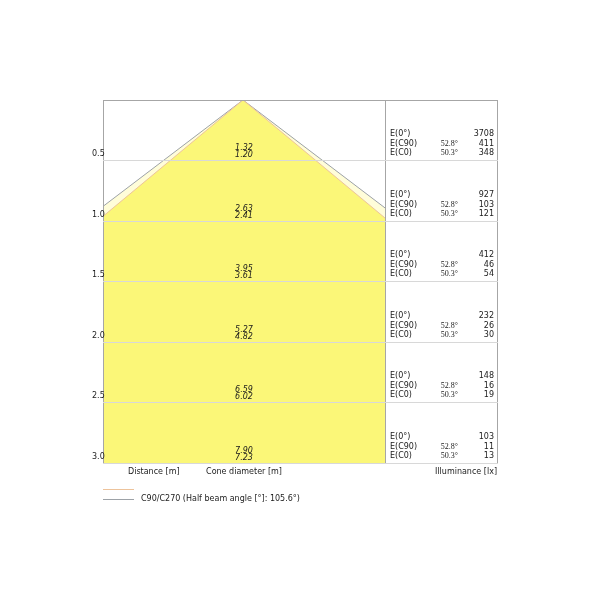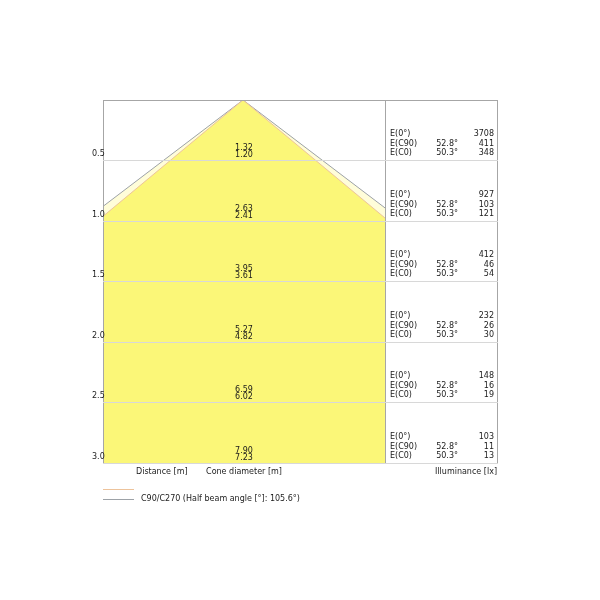--- a/index.html
+++ b/index.html
@@ -5,28 +5,28 @@
   html,body{margin:0;padding:0;background:#ffffff;}
   .stage{position:relative;width:600px;height:600px;background:#fff;overflow:hidden;
          font-family:"DejaVu Sans","Liberation Sans",sans-serif;color:#1b1b1b;font-size:8px;}
   .cone-svg{position:absolute;left:103px;top:100px;}
   .hline{position:absolute;left:103px;width:395px;height:1px;}
   .vline{position:absolute;top:100px;height:363px;width:1px;}
   .border-line{background:#a6a6a6;}
   .row-line{background:#d8d8d8;}
   .dist{position:absolute;left:92px;width:40px;height:10px;line-height:10px;}
   .pair{position:absolute;left:103px;width:282px;text-align:center;}
-  .pair div{line-height:7px;height:7px;}
+  .pair div{line-height:7px;height:7px;font-style:italic;}
   .eblock{position:absolute;left:390px;width:104px;height:30px;}
   .eline{display:flex;line-height:9.6px;height:9.6px;}
   .eline .lbl{width:38px;text-align:left;}
-  .eline .ang{width:30px;text-align:right;}
+  .eline .ang{width:30px;text-align:right;font-family:Liberation Serif, serif;}
   .eline .val{flex:1;text-align:right;}
   .axisrow{position:absolute;left:103px;top:466px;width:395px;height:11px;line-height:11px;}
-  .axisrow .ax-left{position:absolute;left:16px;padding-left:17px;}
+  .axisrow .ax-left{position:absolute;left:8px;padding-left:17px;}
   .axisrow .ax-center{position:absolute;left:0;width:282px;text-align:center;}
   .axisrow .ax-right{position:absolute;right:1px;margin-left:29px;}
   .legend-row{position:absolute;left:103px;width:350px;height:10px;line-height:10px;}
   .legend-swatch{position:absolute;left:0;top:5px;width:31px;height:1px;}
   .legend-text{position:absolute;left:38px;top:0;}
 </style>
 </head>
 <body>
 
 <div class="stage">

